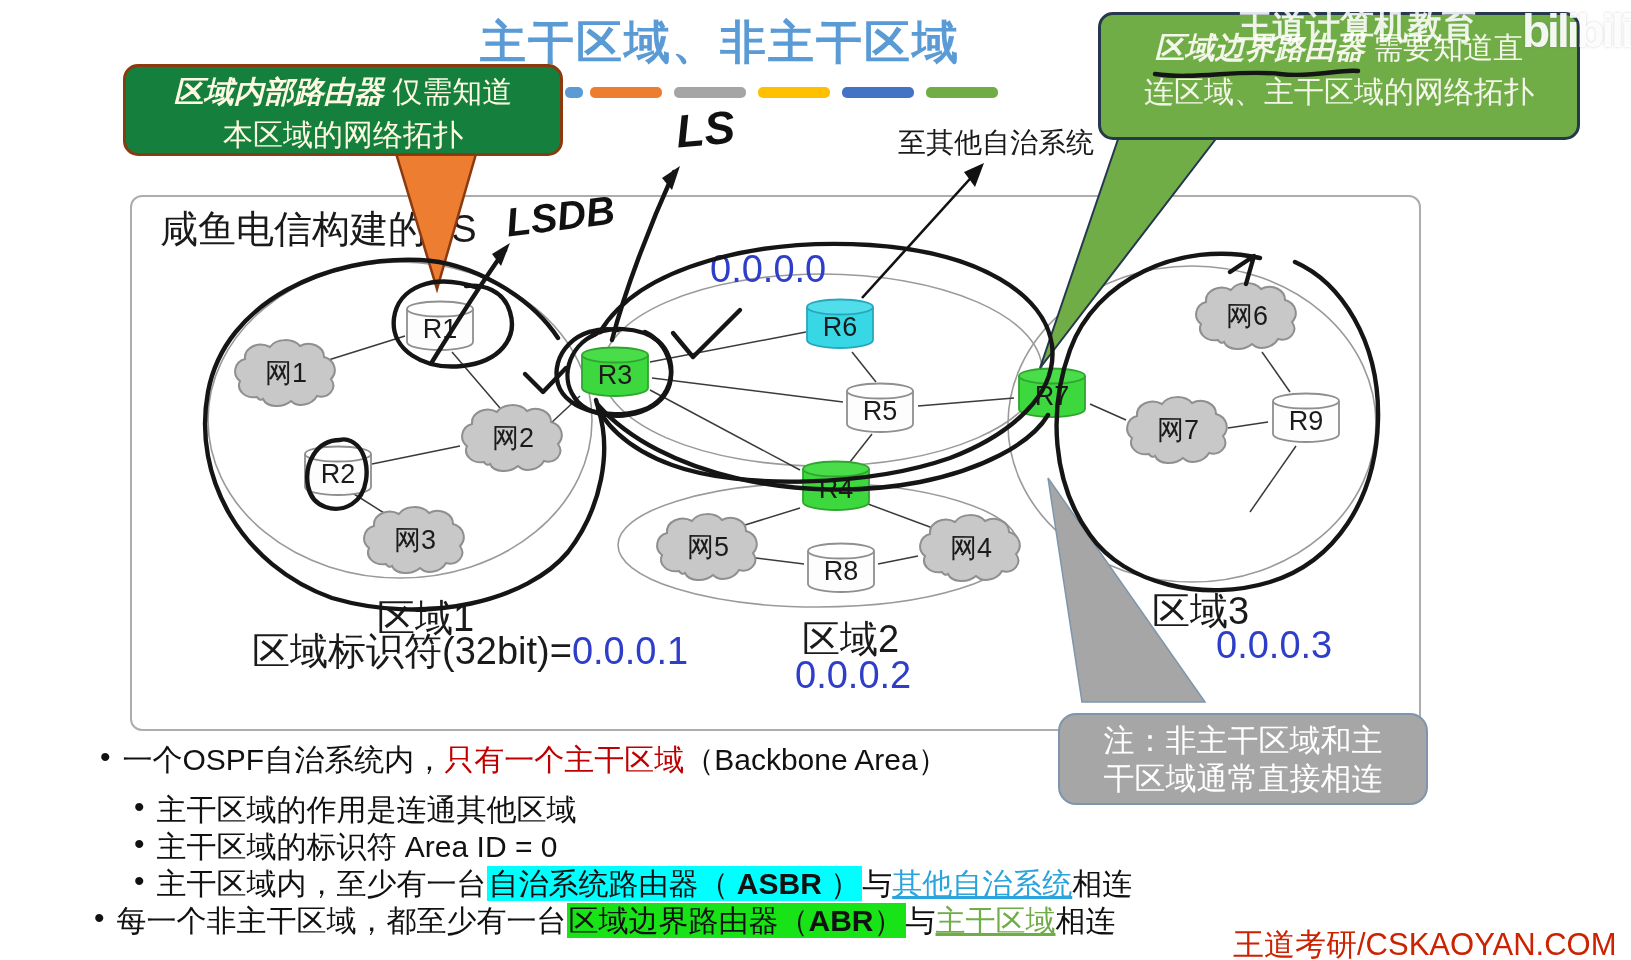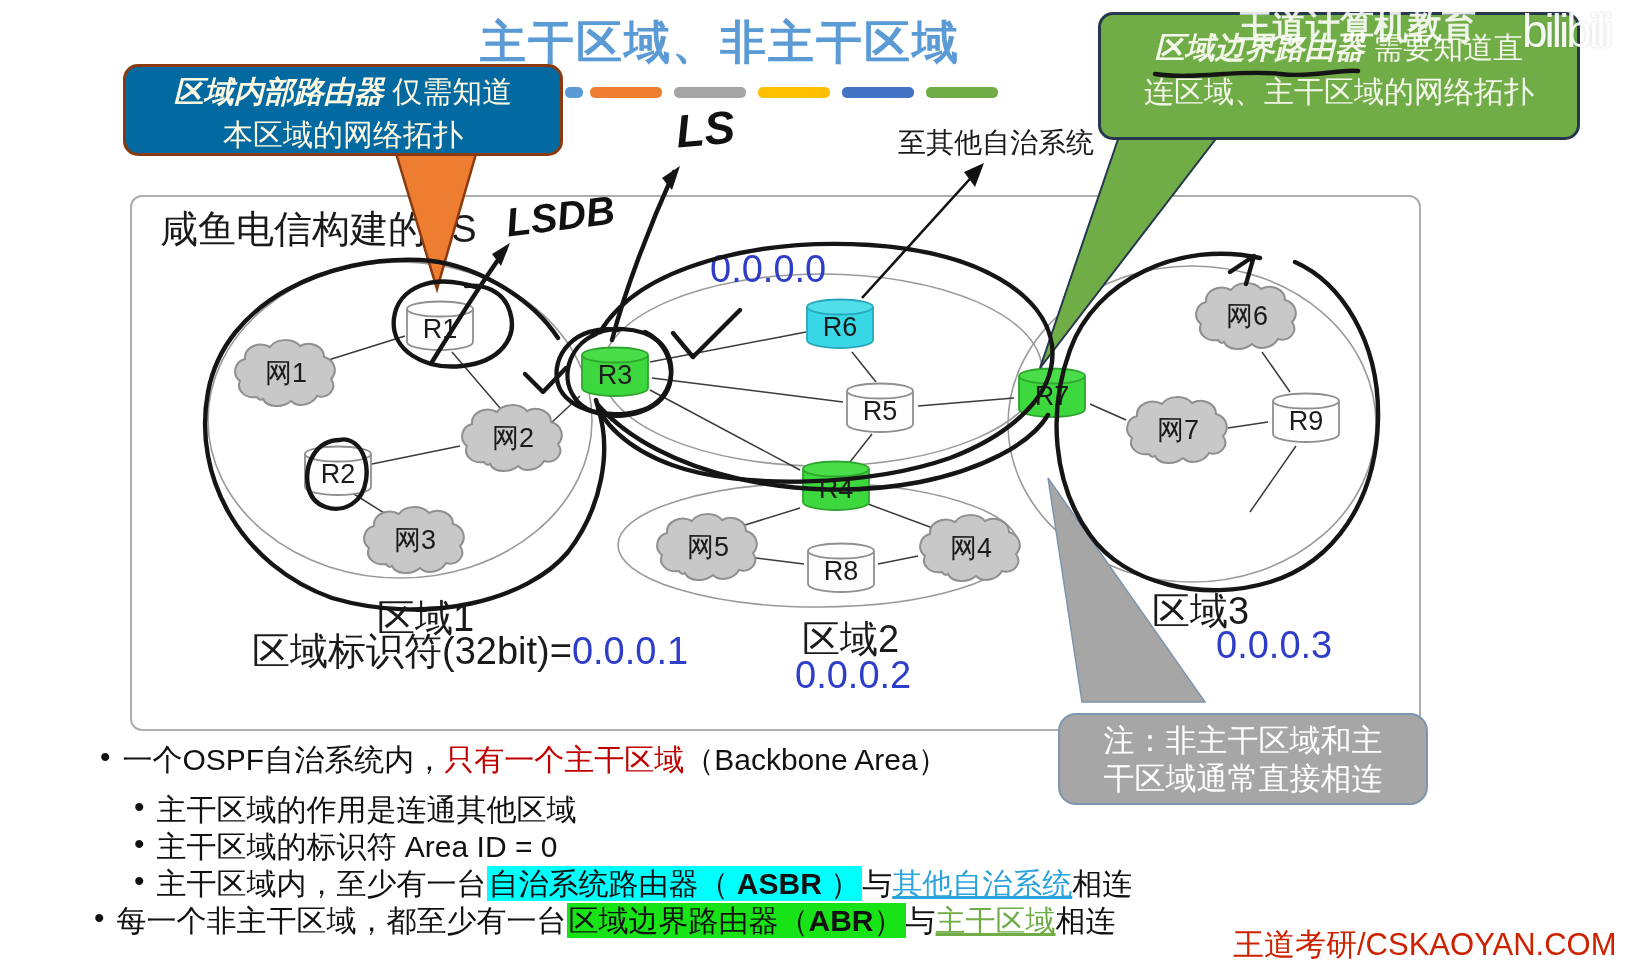--- a/index.html
+++ b/index.html
@@ -29,38 +29,38 @@
   .cyl-green .body{fill:#3DD83D;stroke:#2FA52F;stroke-width:1.8;}
   .cyl-green .cap{fill:#49DE49;stroke:#2FA52F;stroke-width:1.8;}
   .cyl-cyan .body{fill:#38D7E6;stroke:#28A7BC;stroke-width:1.8;}
   .cyl-cyan .cap{fill:#4FDEEA;stroke:#28A7BC;stroke-width:1.8;}
   
   .lbl{position:absolute;font-size:38px;color:#1a1a1a;white-space:nowrap;z-index:2;}
   .blue{color:#2E3EC8;} .red{color:#C00000;}
   .hwtext{font-style:italic;font-weight:600;color:#111;z-index:2;}
   
   .callout{position:absolute;z-index:4;border-radius:15px;text-align:center;white-space:nowrap;}
-  #co-orange{left:123px;top:64px;width:440px;height:92px;background:#0369a1;border:3px solid #8B3A0F;
+  #co-orange{left:123px;top:64px;width:440px;height:92px;background:#15803d;border:3px solid #8B3A0F;
              color:#FFF9E3;font-size:30px;line-height:43px;padding-top:3px;box-sizing:border-box;}
   #co-green{left:1098px;top:12px;width:482px;height:128px;background:#70AD47;border:3px solid #25384D;
             color:#F3F6E8;font-size:30px;line-height:44px;padding-top:11px;box-sizing:border-box;}
   #co-gray{left:1058px;top:713px;width:370px;height:92px;background:#A6A6A6;border:2px solid #7d96ad;
            border-radius:18px;color:#FFFFFF;font-size:31px;line-height:38px;padding-top:7px;box-sizing:border-box;}
   .em{font-style:italic;font-weight:700;}
   
   .brow{position:absolute;font-size:30px;color:#111;white-space:nowrap;z-index:2;display:flex;align-items:flex-start;}
   .bdot{margin-right:12px;}
   .hl-cyan{background:#00FFFF;padding:1px 2px;}
   .hl-green{background:#17E317;padding:1px 2px;}
   .bold{font-weight:bold;}
   .link-blue{color:#2BA3DC;text-decoration:underline;}
   .link-green{color:#70AD47;text-decoration:underline;}
   
   #wm-top{left:1238px;top:4px;font-size:34px;font-weight:bold;color:rgba(255,255,255,0.88);z-index:6;white-space:nowrap;}
-  #wm-logo{left:1522px;top:4px;font-size:46px;font-weight:400;letter-spacing:-3px;
+  #wm-logo{left:1522px;top:4px;font-size:46px;font-weight:700;letter-spacing:-3px;
            color:rgba(255,255,255,0.92);text-shadow:0 0 3px rgba(90,90,90,0.25);z-index:6;}
   #wm-bottom{left:1233px;top:924px;font-size:31px;color:#CC2200;z-index:6;white-space:nowrap;}
 </style>
 </head>
 <body>
 
 <div id="canvas">
 
   <div class="abs" id="page-title">主干区域、非主干区域</div>
   <span class="dash" style="left:565px;width:18px;background:#5B9BD5;"></span>

